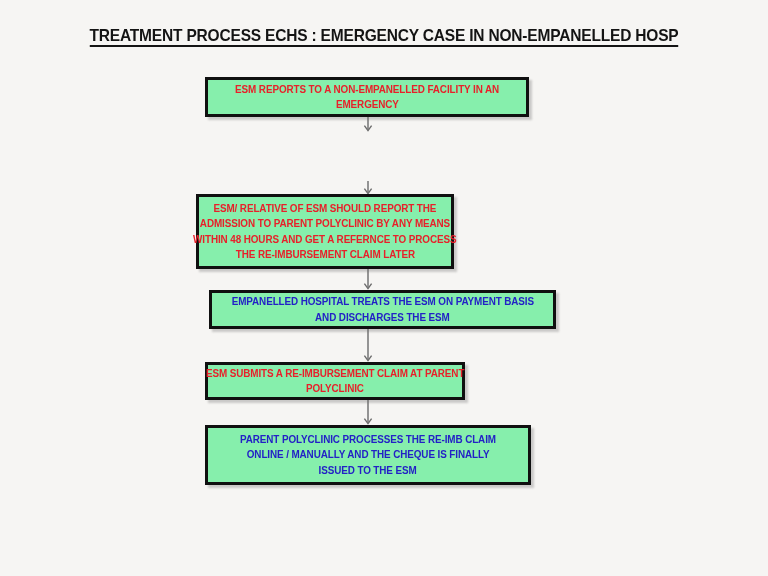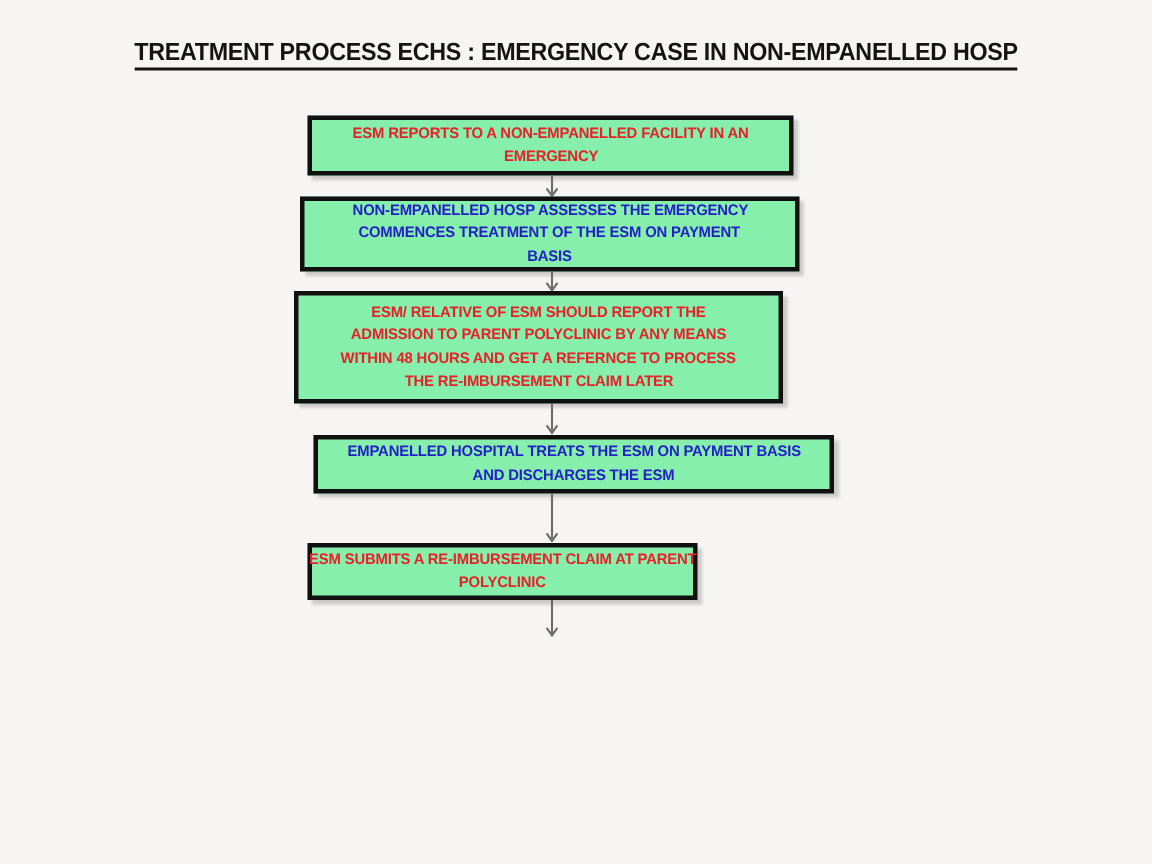--- a/index.html
+++ b/index.html
@@ -63,21 +63,21 @@
     letter-spacing: -0.1px;
     white-space: nowrap;
     transform: scaleX(0.97);
   }
   .red .line { color: #e8202a; }
   .blue .line { color: #2321c6; }
 
   
   #box1 { left: 205px; top: 77px;  width: 324px; height: 40px; }
   #box2 { left: 200px; top: 131px; width: 333px; height: 50px; }
-  #box3 { left: 196px; top: 194px; width: 326px; height: 75px; }
+  #box3 { left: 196px; top: 194px; width: 258px; height: 75px; }
   #box4 { left: 193px; top: 290px; width: 347px; height: 39px; margin-left: 16px; }
   #box5 { left: 205px; top: 362px; width: 260px; height: 38px; }
   #box6 { left: 205px; top: 425px; width: 326px; height: 60px; }
 
   
   .connector {
     position: absolute;
     left: 361px;
     width: 14px;
   }
@@ -95,25 +95,20 @@
     <span class="line">EMERGENCY</span>
   </div>
 
   <div class="connector" style="top:117px;">
     <svg width="14" height="15" viewBox="0 0 14 15" aria-hidden="true">
       <line x1="7" y1="0" x2="7" y2="12" stroke="#6b6b6b" stroke-width="1.4"></line>
       <polyline points="3.4,8.6 7,13.6 10.6,8.6" fill="none" stroke="#6b6b6b" stroke-width="1.4"></polyline>
     </svg>
   </div>
 
-  <div class="flowbox blue" id="box2">
-    <span class="line">NON-EMPANELLED HOSP ASSESSES THE EMERGENCY</span>
-    <span class="line">COMMENCES TREATMENT OF THE ESM ON PAYMENT</span>
-    <span class="line">BASIS</span>
-  </div>
 
   <div class="connector" style="top:181px;">
     <svg width="14" height="14" viewBox="0 0 14 14" aria-hidden="true">
       <line x1="7" y1="0" x2="7" y2="11" stroke="#6b6b6b" stroke-width="1.4"></line>
       <polyline points="3.4,7.6 7,12.6 10.6,7.6" fill="none" stroke="#6b6b6b" stroke-width="1.4"></polyline>
     </svg>
   </div>
 
   <div class="flowbox red" id="box3">
     <span class="line">ESM/ RELATIVE OF ESM SHOULD REPORT THE</span>
@@ -146,14 +141,19 @@
     <span class="line">POLYCLINIC</span>
   </div>
 
   <div class="connector" style="top:400px;">
     <svg width="14" height="25" viewBox="0 0 14 25" aria-hidden="true">
       <line x1="7" y1="0" x2="7" y2="22" stroke="#6b6b6b" stroke-width="1.4"></line>
       <polyline points="3.4,18.6 7,23.6 10.6,18.6" fill="none" stroke="#6b6b6b" stroke-width="1.4"></polyline>
     </svg>
   </div>
 
+  <div class="flowbox blue" id="box6">
+    <span class="line">PARENT POLYCLINIC PROCESSES THE RE-IMB CLAIM</span>
+    <span class="line">ONLINE / MANUALLY AND THE CHEQUE IS FINALLY</span>
+    <span class="line">ISSUED TO THE ESM</span>
+  </div>
 
 </div>
 
 </body></html>

